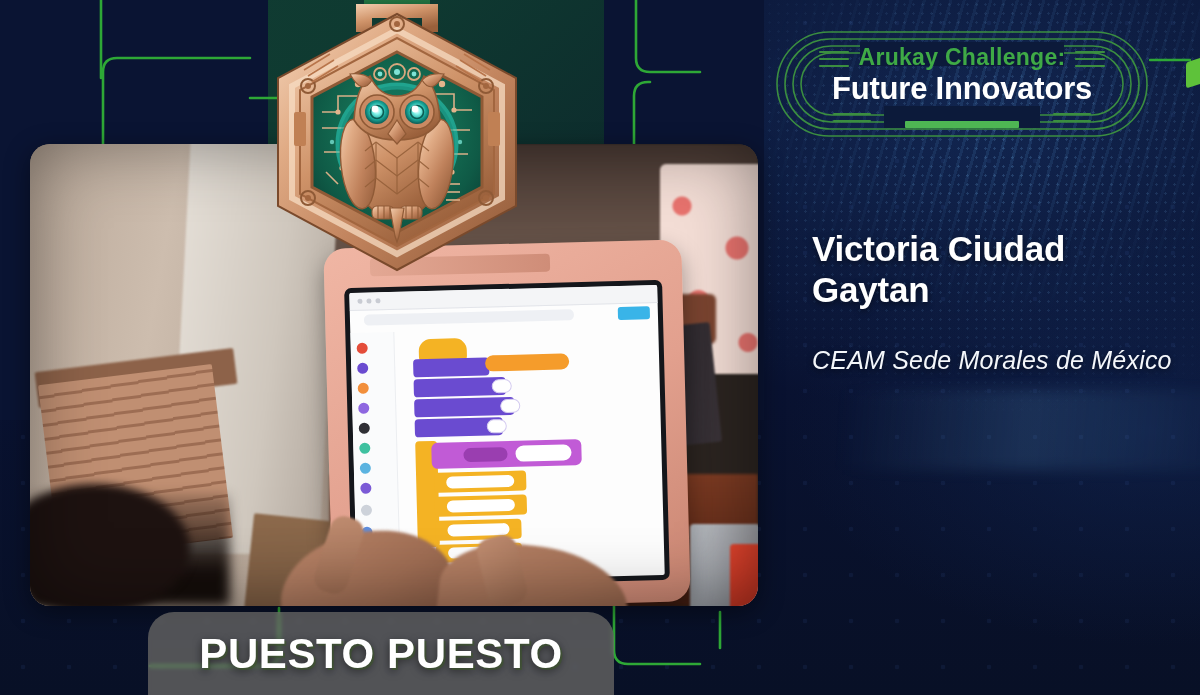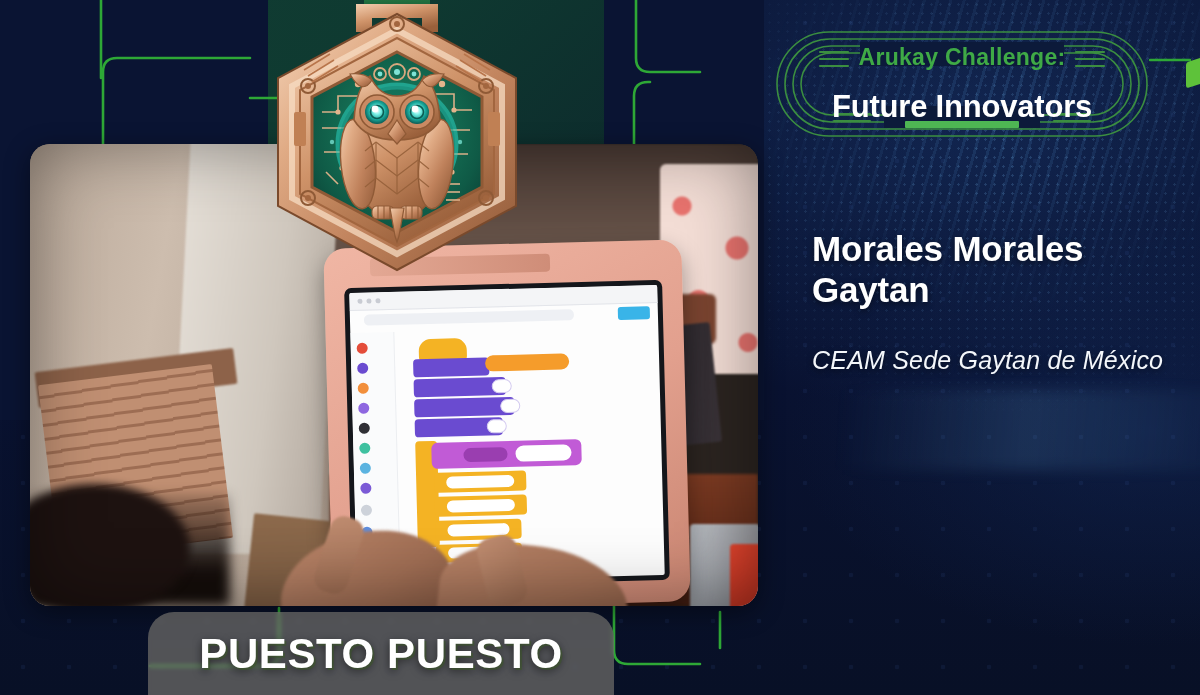--- a/index.html
+++ b/index.html
@@ -74,21 +74,21 @@
   .logo-text{
     position:absolute; left:0; right:0; top:16px; text-align:center;
     z-index:3;
   }
   .logo-line1{
     display:block; color:#3faa46; font-size:23px; font-weight:600;
     letter-spacing:.3px; line-height:26px;
   }
   .logo-line2{
     display:block; color:#ffffff; font-size:31px; font-weight:bold;
-    letter-spacing:-.2px; line-height:36px; margin-top:19px;
+    letter-spacing:-.2px; line-height:36px; margin-top:1px;
   }
   .logo-underline{
     position:absolute; left:50%; transform:translateX(-50%);
     bottom:12px; width:114px; height:7px; background:#4eb653; border-radius:1px; z-index:3;
   }
 
   
   .photo-card{
     position:absolute; left:30px; top:144px; width:728px; height:462px;
     border-radius:20px; overflow:hidden;
@@ -528,21 +528,21 @@
           <line x1="62" y1="84" x2="88" y2="68"></line>
         <line x1="66" y1="90" x2="92" y2="74"></line>
       </g>
       <g fill="#c08054">
         <rect x="242" y="120" width="12" height="34" rx="2"></rect>
         <rect x="48" y="120" width="12" height="34" rx="2"></rect>
       </g>
     </svg>
   </div>
 
-  <div class="winner-name">Morales Morales Gaytan</div>
-  <div class="winner-school">CEAM Sede Gaytan de México</div>
+  <div class="winner-name">Victoria Ciudad Gaytan</div>
+  <div class="winner-school">CEAM Sede Morales de México</div>
 
 
   <div class="place-strip">
     <span class="place-text">PUESTO PUESTO</span>
   </div>
 
 </div>
 
 </body></html>

